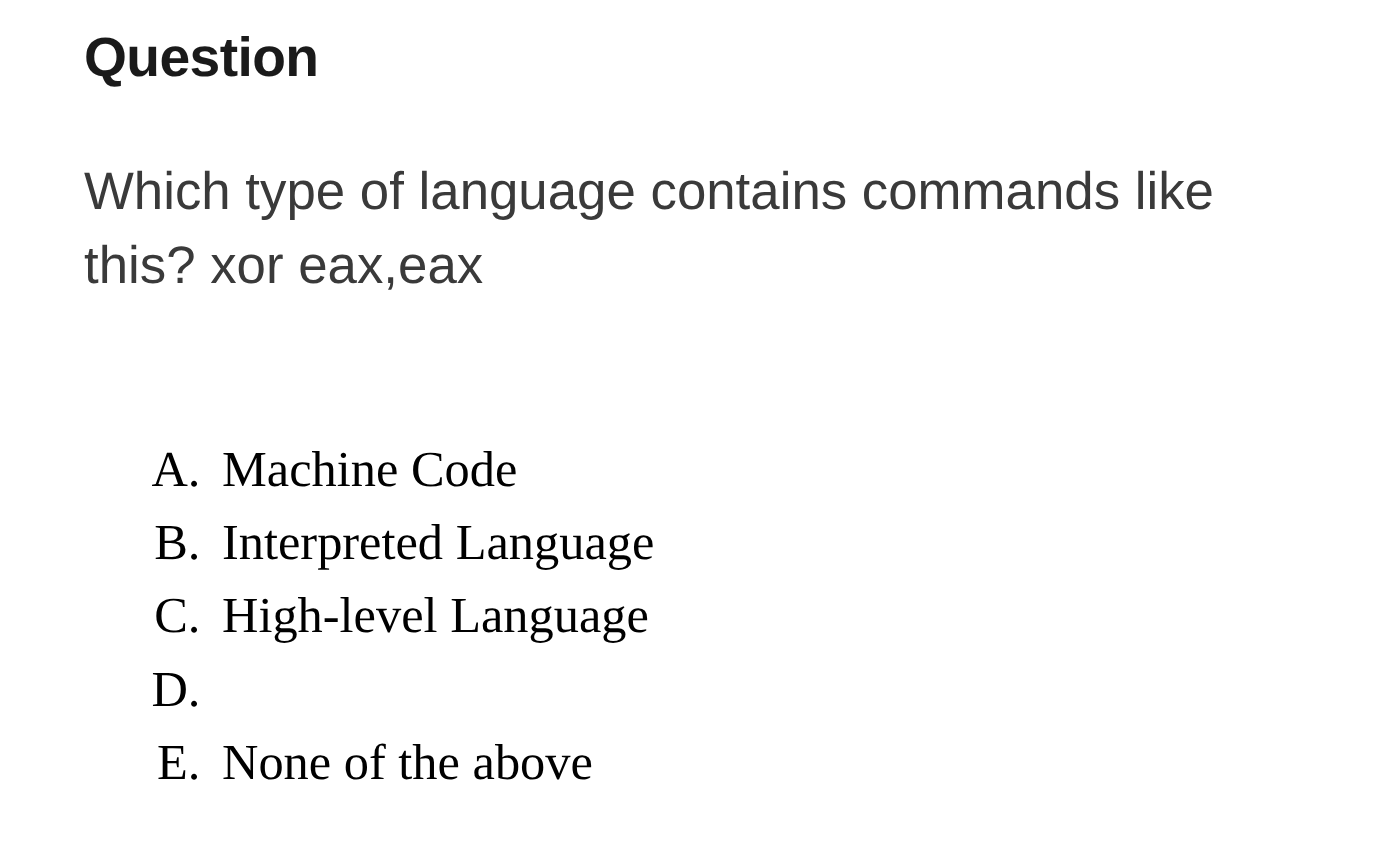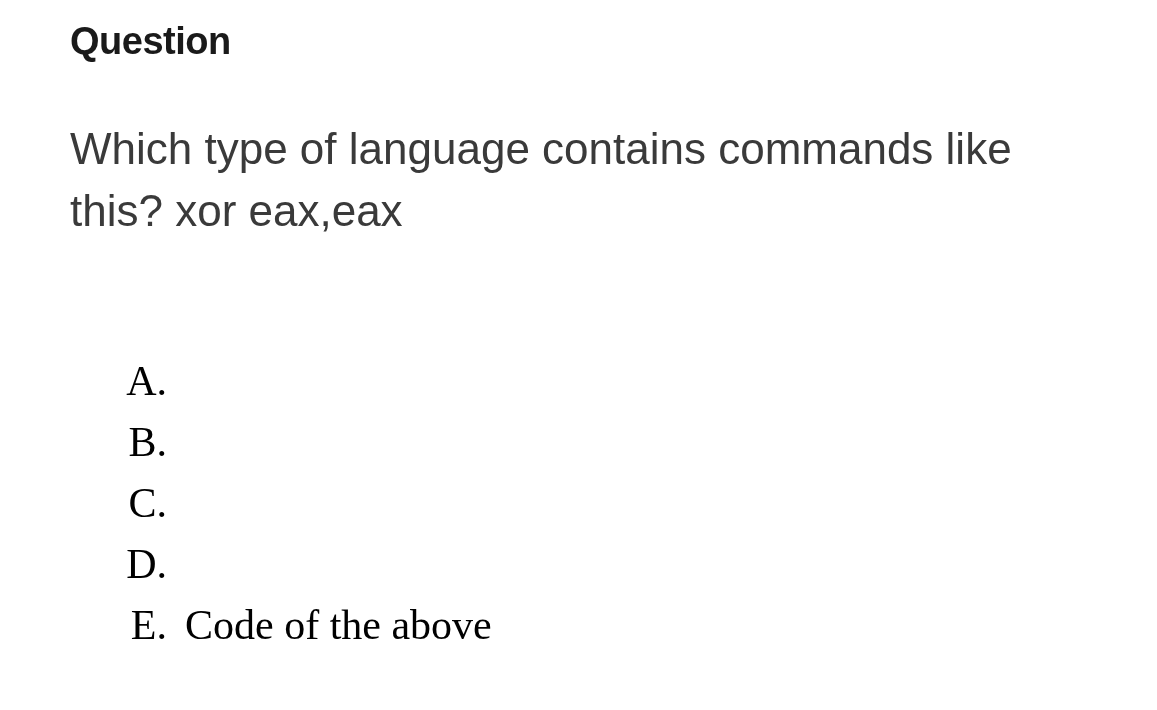--- a/index.html
+++ b/index.html
@@ -9,21 +9,21 @@
     }
     body {
       width: 1157px;
       height: 710px;
       background: #ffffff;
       padding: 20px 70px;
       font-family: -apple-system, BlinkMacSystemFont, "Segoe UI", Helvetica, Arial, sans-serif;
       color: #1a1a1a;
     }
     .heading {
-      font-size: 38px;
+      font-size: 46px;
       font-weight: 700;
       color: #1a1a1a;
       letter-spacing: -0.5px;
       margin-bottom: 55px;
     }
     .prompt {
       font-size: 44px;
       font-weight: 400;
       color: #3a3a3a;
       line-height: 1.4;
@@ -49,27 +49,30 @@
 </head>
 <body>
 
 <h1 class="heading">Question</h1>
 
 <p class="prompt">Which type of language contains commands like this? xor eax,eax</p>
 
 <ol class="options">
   <li>
     <span class="option-letter">A.</span>
+    <span>Machine Code</span>
   </li>
   <li>
     <span class="option-letter">B.</span>
+    <span>Interpreted Language</span>
   </li>
   <li>
     <span class="option-letter">C.</span>
+    <span>High-level Language</span>
   </li>
   <li>
     <span class="option-letter">D.</span>
   </li>
   <li>
     <span class="option-letter">E.</span>
-    <span>Code of the above</span>
+    <span>None of the above</span>
   </li>
 </ol>
 
 </body></html>

